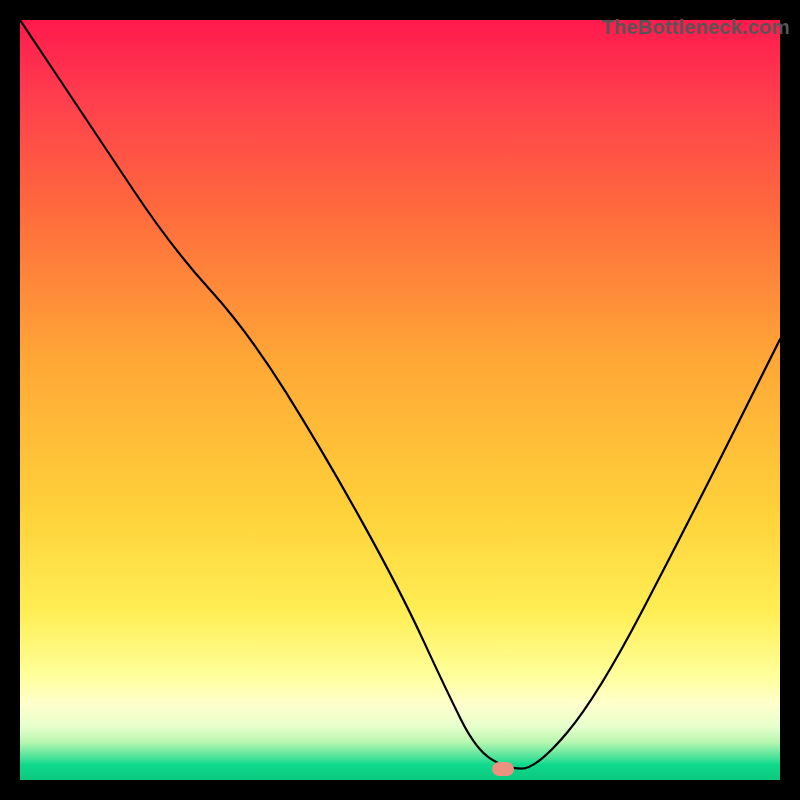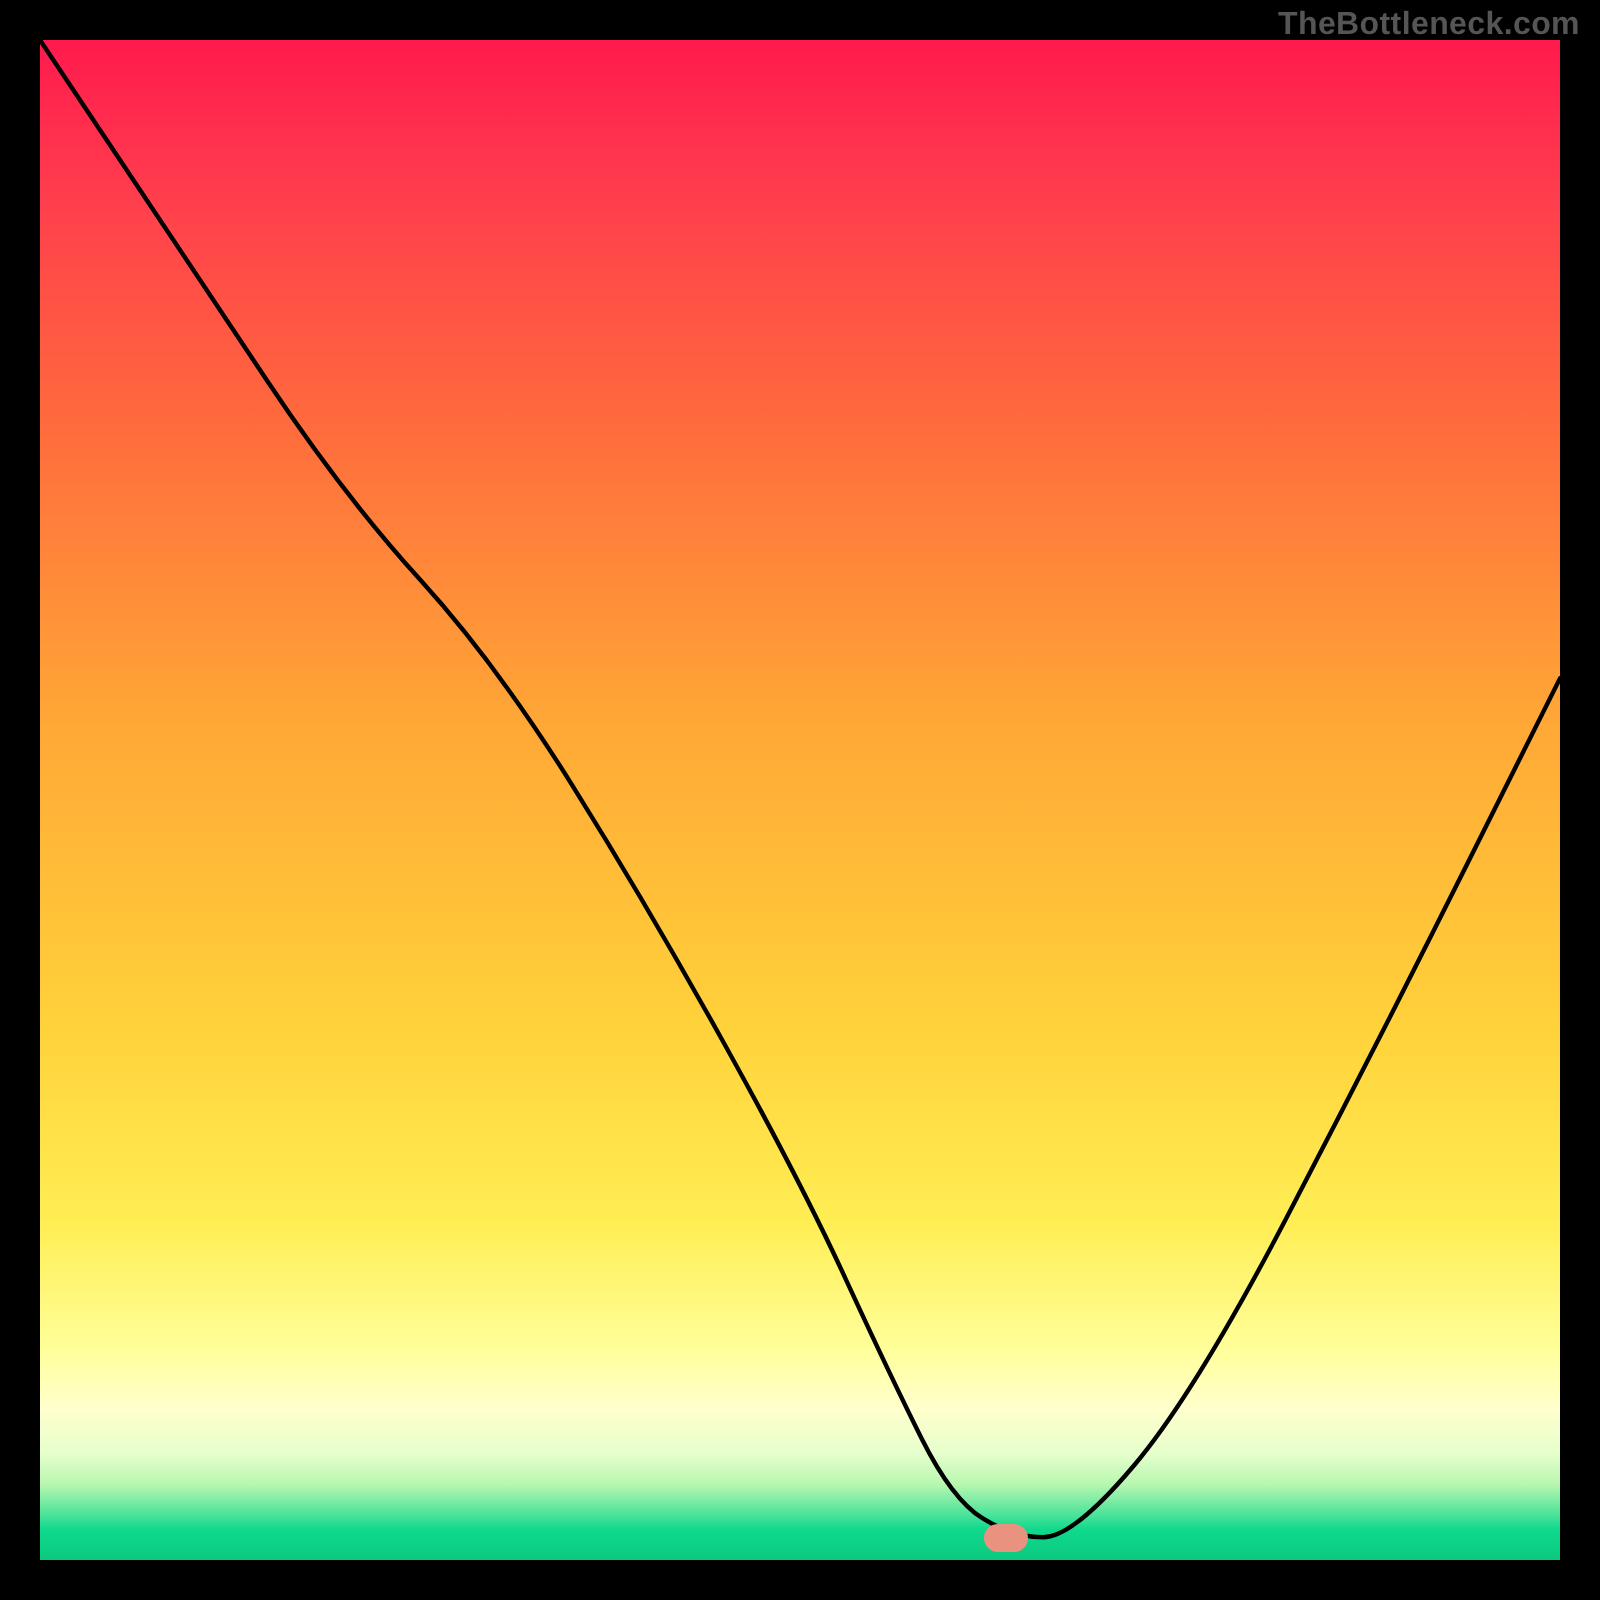--- a/index.html
+++ b/index.html
@@ -12,24 +12,24 @@
     font-family: Arial, Helvetica, sans-serif;
   }
   .outer {
     position: relative;
     width: 800px;
     height: 800px;
     background: #000;
   }
   .watermark {
     position: absolute;
-    top: 4px;
+    top: 16px;
     right: 10px;
     color: #555;
-    font-size: 16px;
+    font-size: 20px;
     font-weight: 600;
     letter-spacing: 0.2px;
     z-index: 5;
   }
   .plot-area {
     position: absolute;
     left: 20px;
     top: 20px;
     width: 760px;
     height: 760px;

